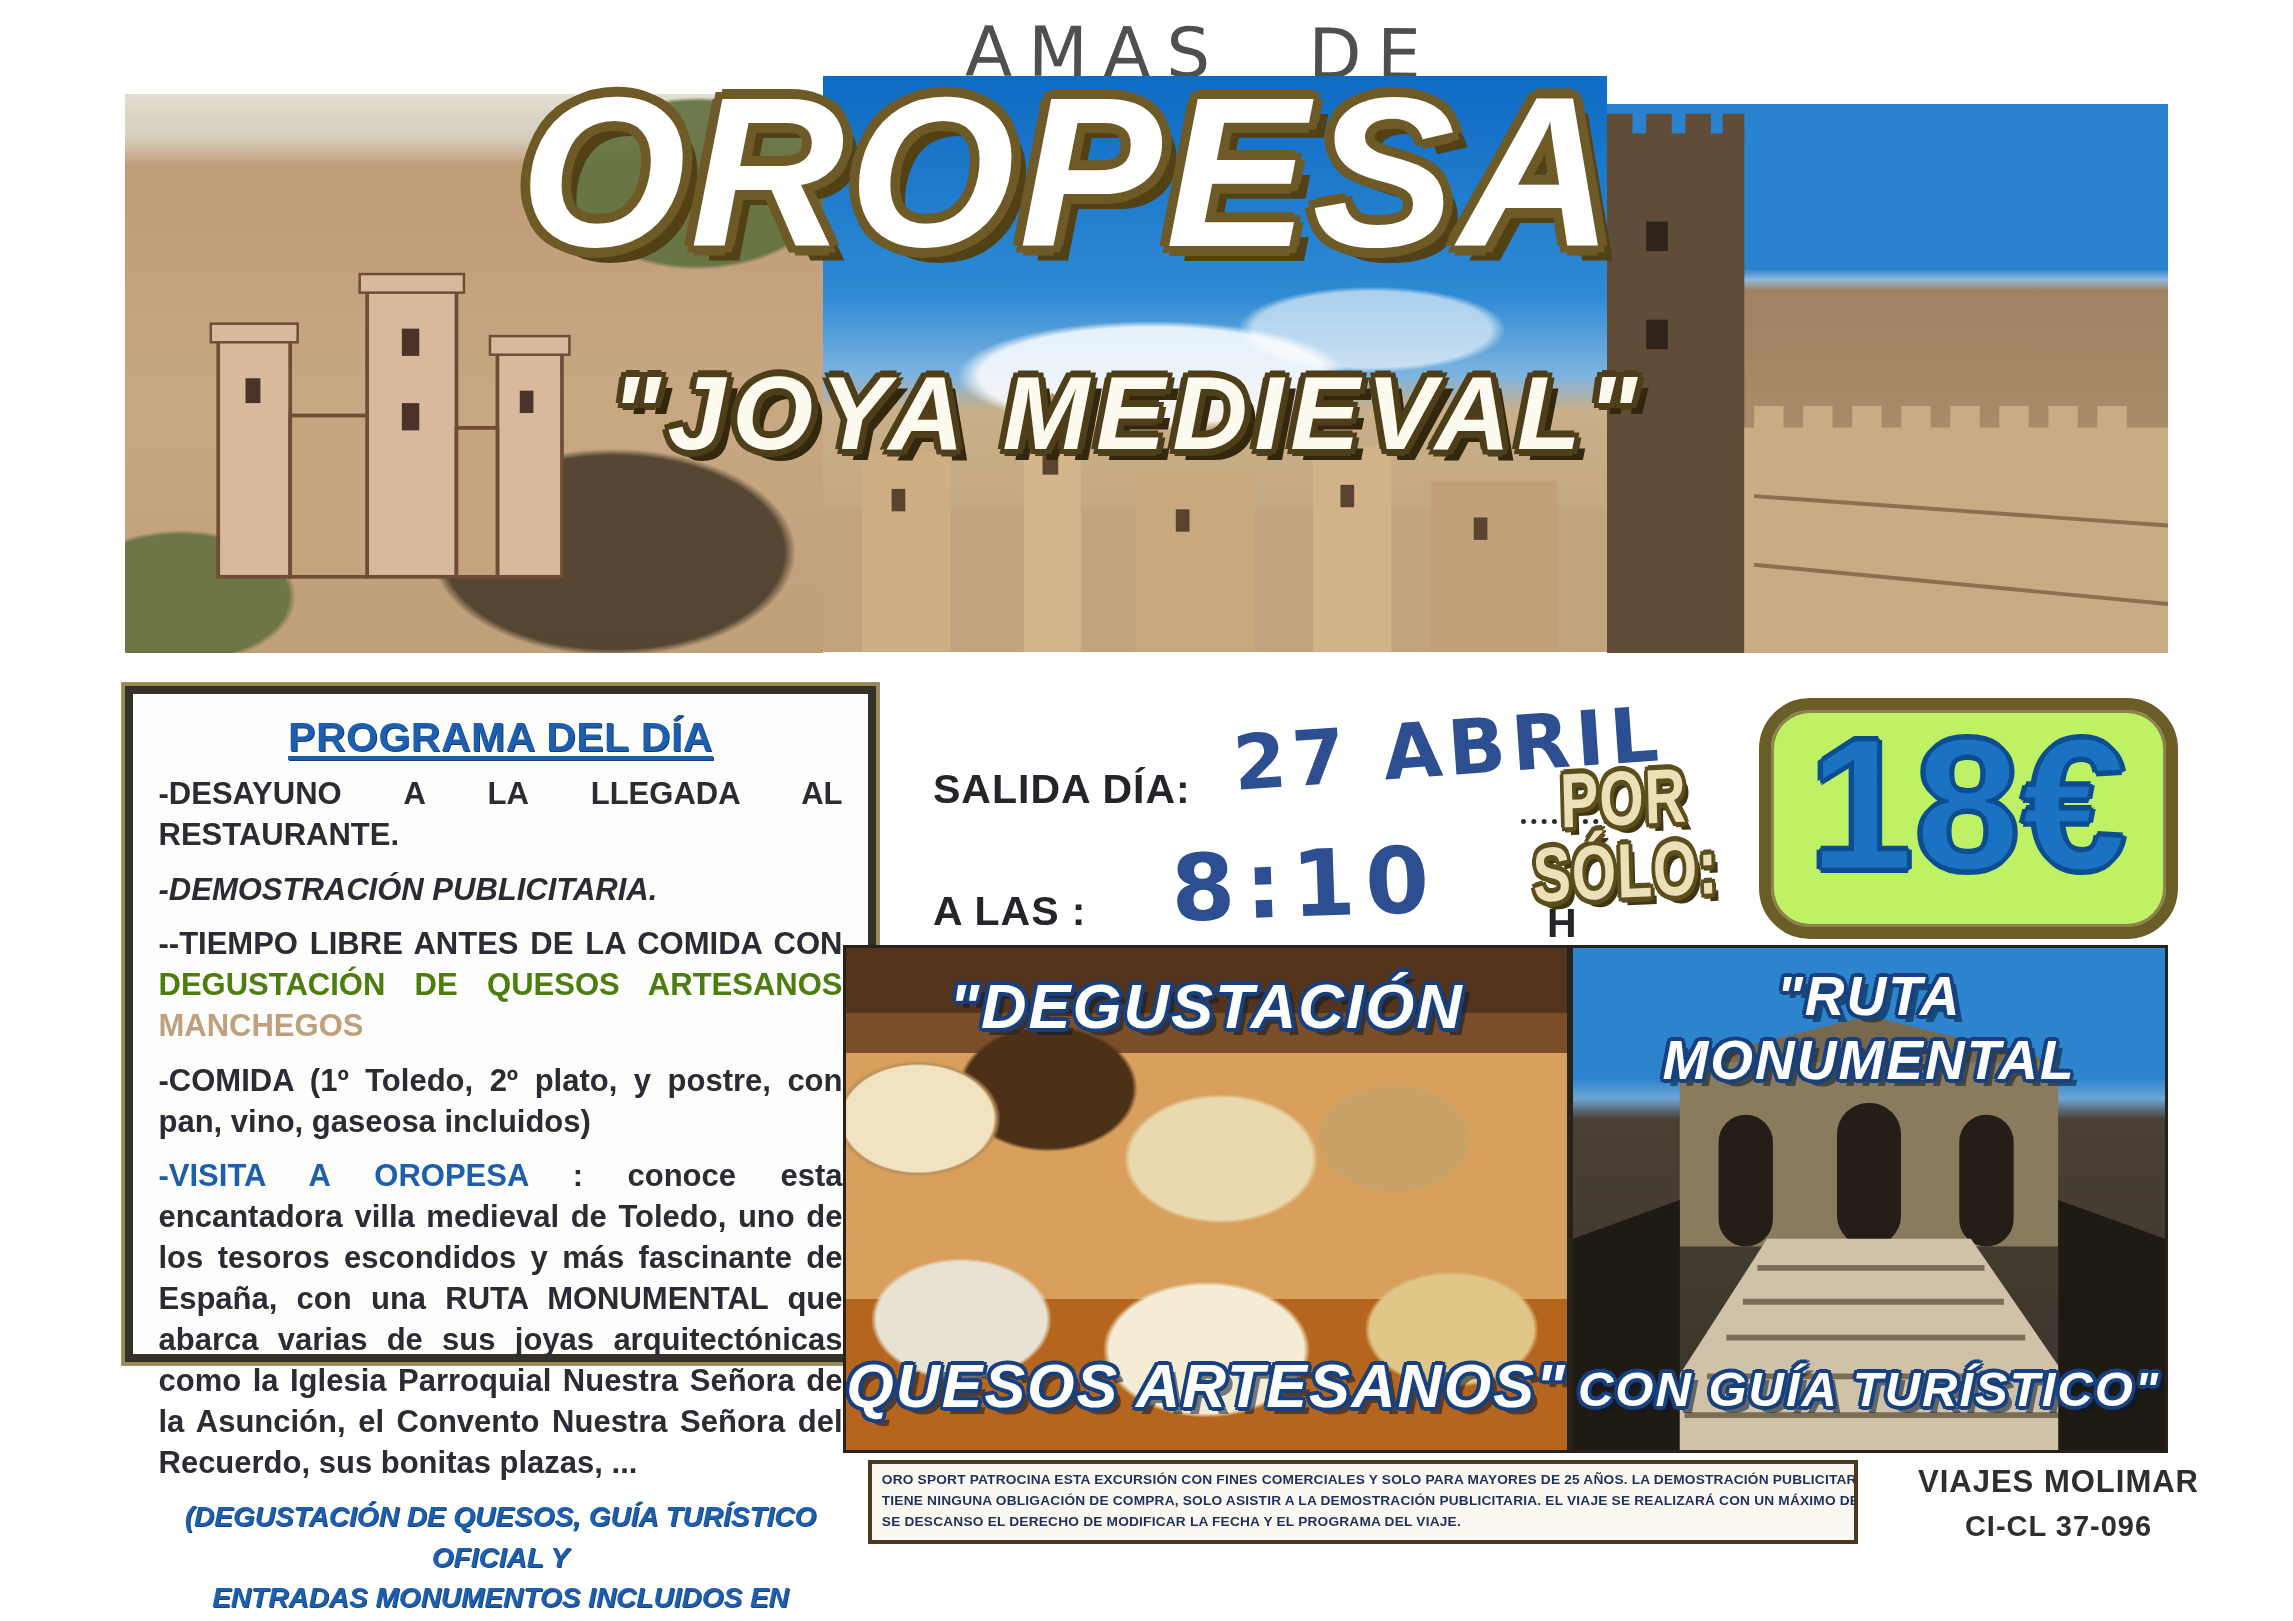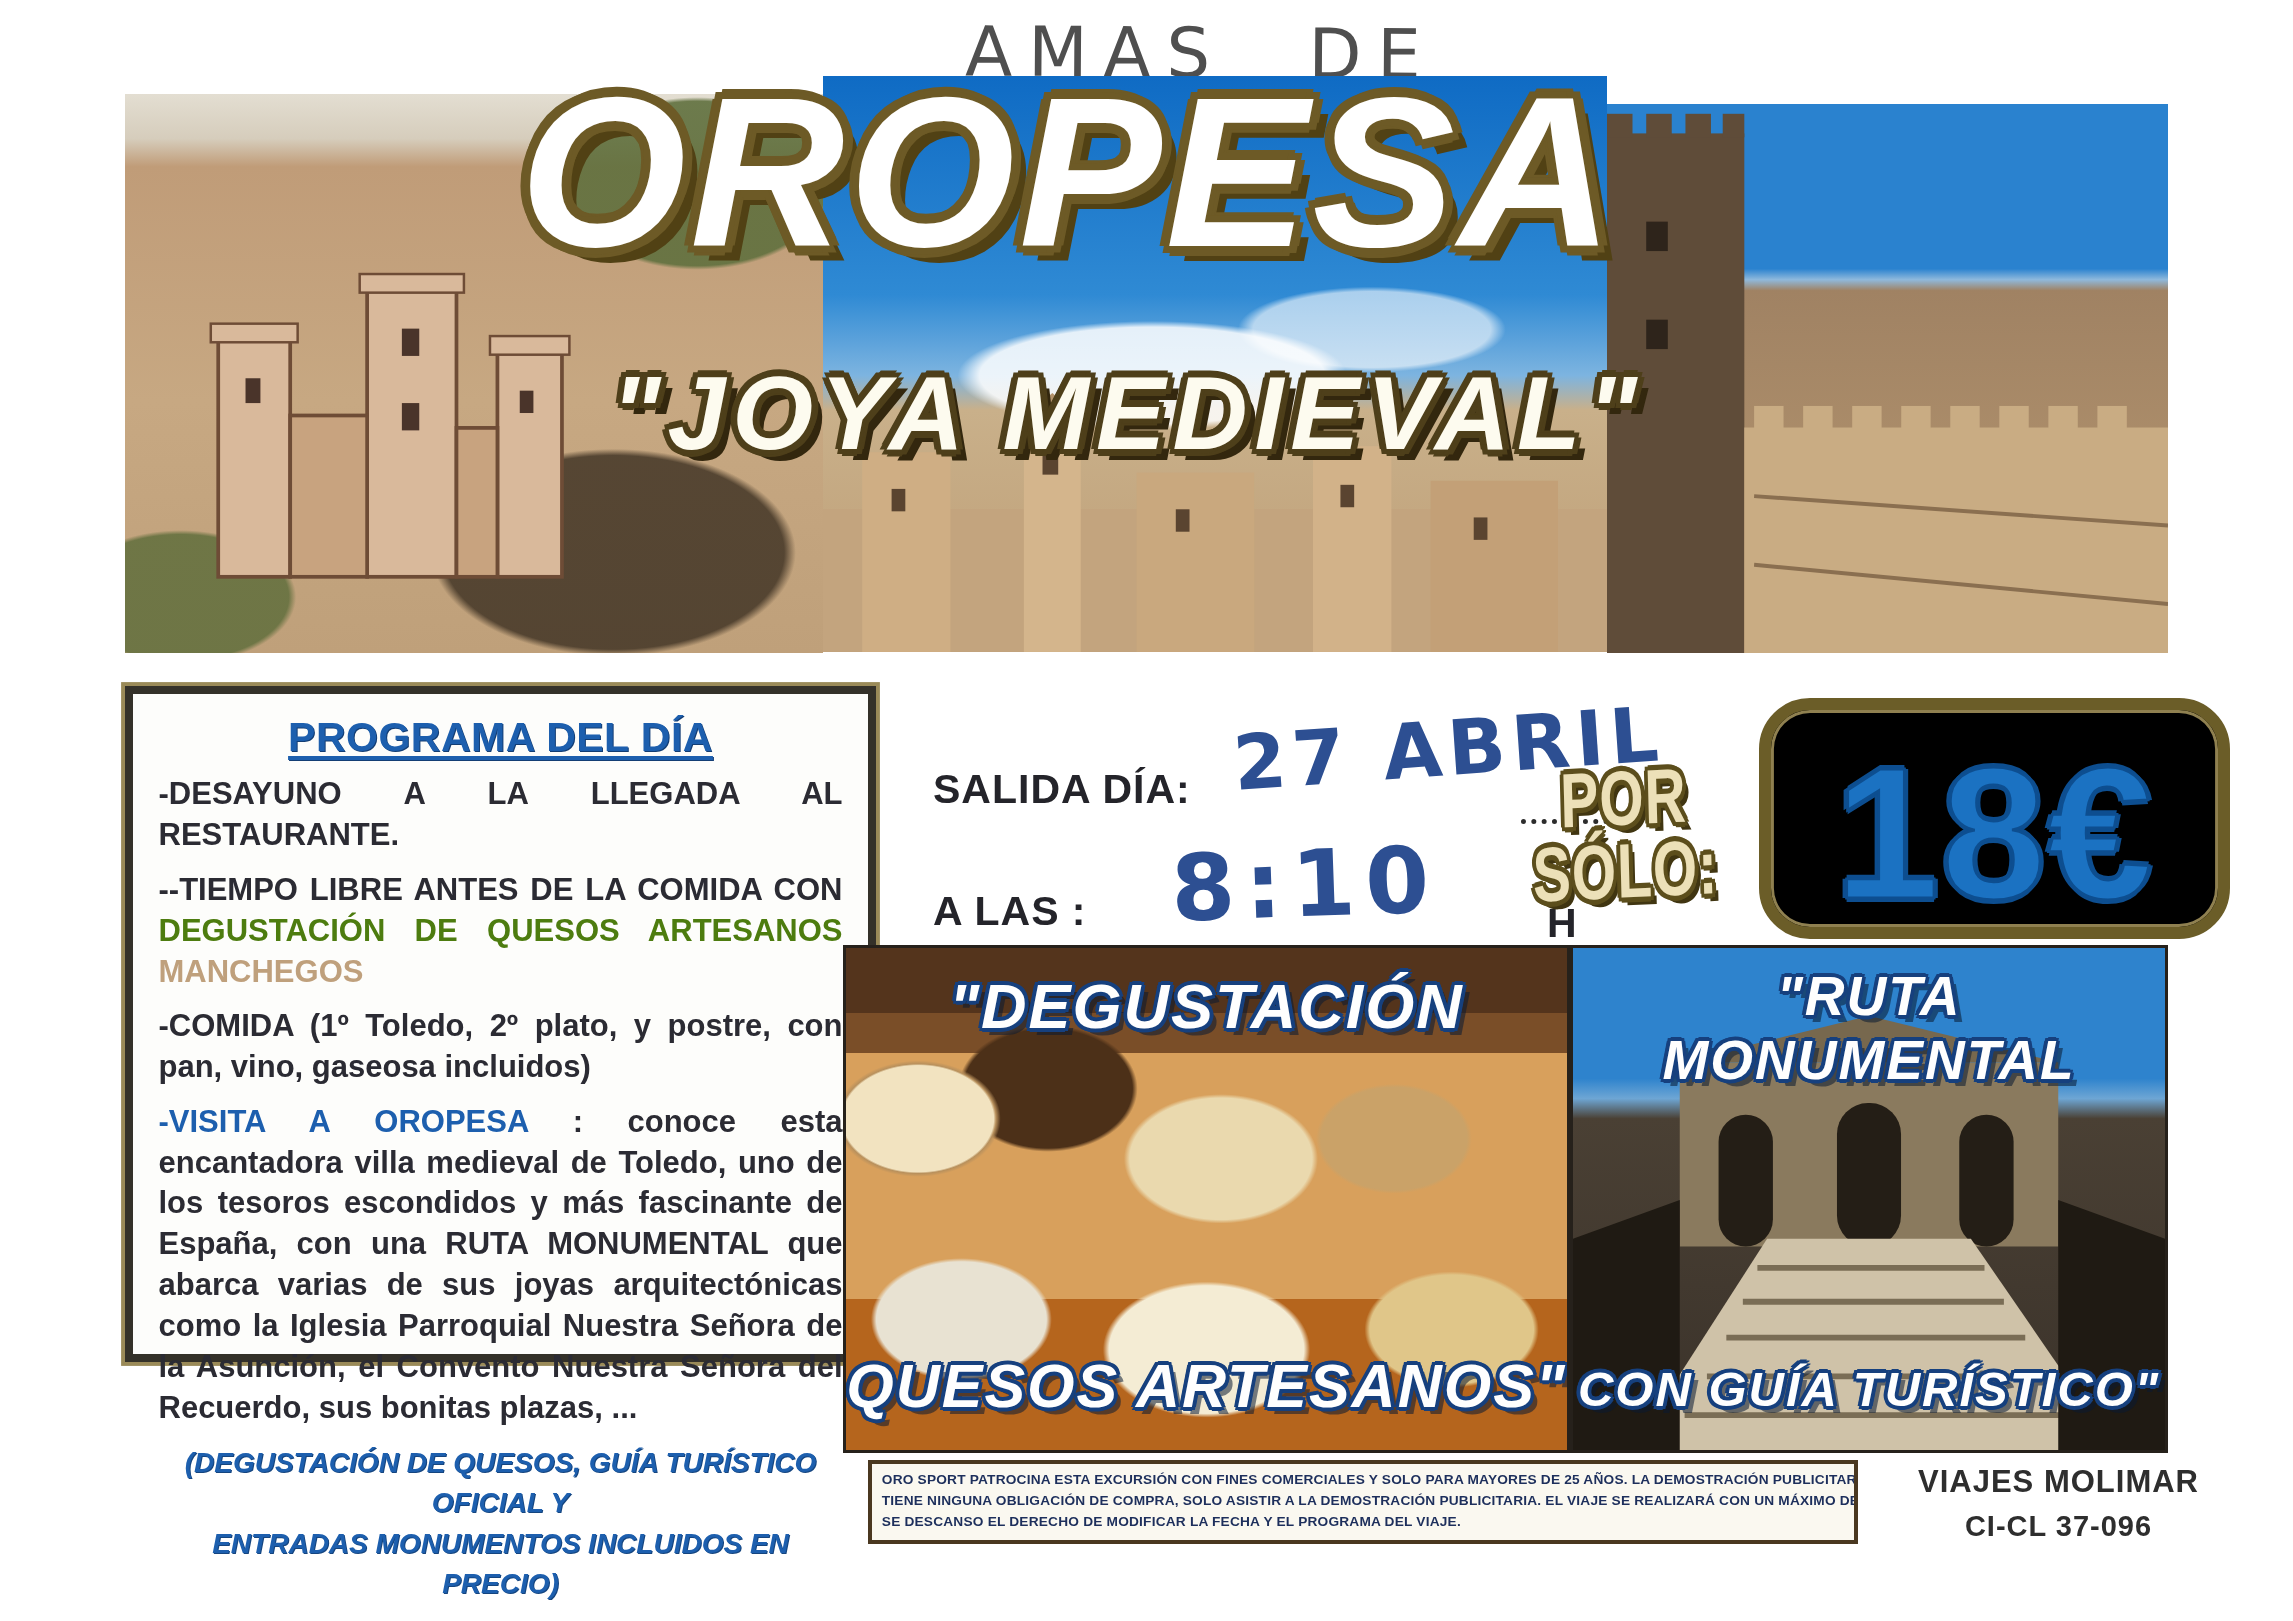--- a/index.html
+++ b/index.html
@@ -64,23 +64,23 @@
   .por-solo{
     left:1502px;top:780px;width:245px;text-align:center;
     font-size:57px;font-weight:bold;letter-spacing:1px;line-height:0.95;
     color:#ece0b8;transform:scaleY(1.35) rotate(-2deg);transform-origin:center;
     text-shadow:
       -2.9px -2.9px 0 #5c4e1c, 2.9px -2.9px 0 #5c4e1c, -2.9px 2.9px 0 #5c4e1c, 2.9px 2.9px 0 #5c4e1c,
       -3.9px 0 0 #5c4e1c, 3.9px 0 0 #5c4e1c, 0 -3.9px 0 #5c4e1c, 0 3.9px 0 #5c4e1c,
       5.9px 5.9px 0 #403511;
   }
   .price-badge{
-    left:1759px;top:698px;width:471px;height:241px;box-sizing:border-box;
-    background:#000000;border:12.7px solid #6b5d28;border-radius:51px;
-    display:flex;align-items:flex-end;justify-content:center;
+    left:1759px;top:698px;width:419px;height:241px;box-sizing:border-box;
+    background:#bef264;border:12.7px solid #6b5d28;border-radius:51px;
+    display:flex;align-items:flex-start;justify-content:center;
     box-shadow:0 0 0 2.9px #8f8050 inset;
   }
   .price-amount{
     font-size:188px;font-weight:bold;color:#1b72c2;line-height:1;
     -webkit-text-stroke:2.9px #0d4e90;letter-spacing:2px;
     text-shadow:-3.9px 0 0 #0d4e90,3.9px 0 0 #0d4e90,0 -3.9px 0 #0d4e90,0 3.9px 0 #0d4e90;
   }
 
   
   .caption{position:absolute;left:0;width:100%;text-align:center;font-weight:bold;
@@ -216,20 +216,21 @@
       <rect x="40" y="220" width="22" height="30" fill="#2e241b"></rect>
     </svg>
   </div>
 
   <div class="abs main-title">OROPESA</div>
   <div class="abs subtitle">"JOYA MEDIEVAL"</div>
 
   <div class="abs program-box">
     <div class="program-title">PROGRAMA DEL DÍA</div>
     <p class="pline">-DESAYUNO A LA LLEGADA AL RESTAURANTE.</p>
+    <p class="pline it">-DEMOSTRACIÓN PUBLICITARIA.</p>
     <p class="pline force-justify">
       <span>--TIEMPO LIBRE ANTES DE LA COMIDA CON</span><br>
       <span class="brown">DEGUSTACIÓN DE QUESOS ARTESANOS</span><br>
       <span class="faded">MANCHEGOS</span>
     </p>
     <p class="pline">-COMIDA (1º Toledo, 2º plato, y postre, con pan, vino, gaseosa incluidos)</p>
     <p class="pline">
       <span class="blue-strong">-VISITA A OROPESA</span>
       <span>: conoce esta encantadora villa medieval de Toledo, uno de los tesoros escondidos y más fascinante de España, con una RUTA MONUMENTAL que abarca varias de sus joyas arquitectónicas como la Iglesia Parroquial Nuestra Señora de la Asunción, el Convento Nuestra Señora del Recuerdo, sus bonitas plazas, ...</span>
     </p>

